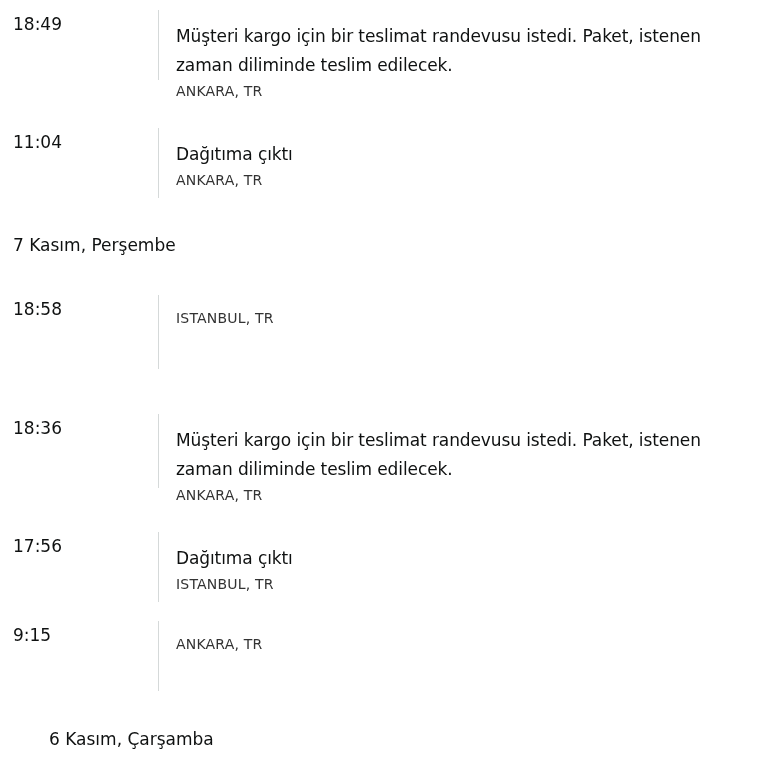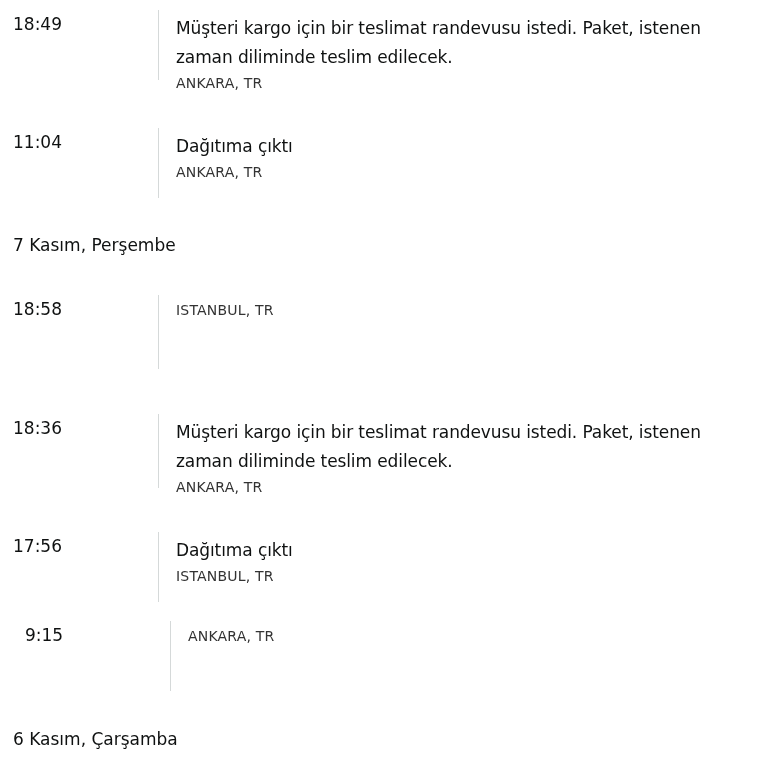--- a/index.html
+++ b/index.html
@@ -13,21 +13,21 @@
     }
     .time {
       position: absolute; left: 13px; top: 0;
       font-size: 17px; line-height: 28px; color: #0f1111;
     }
     .vline {
       position: absolute; left: 158px; top: 0; width: 1px;
       background: #d5d9d9;
     }
     .desc {
-      position: absolute; left: 176px; top: 4px; width: 560px;
+      position: absolute; left: 176px; top: 12px; width: 560px;
       font-size: 17px; line-height: 29px; color: #0f1111;
       letter-spacing: -0.1px;
     }
     .loc {
       display: block;
       font-size: 14px; line-height: 22px; 
       color: #333333; letter-spacing: 0.2px;
     }
     .date-header {
       position: absolute; left: 13px;
@@ -78,23 +78,23 @@
 
   <div class="event" style="top:532px;height:72px;">
     <div class="time">17:56</div>
     <div class="vline" style="height:70px;"></div>
     <div class="desc">
       <span>Dağıtıma çıktı</span>
       <span class="loc">ISTANBUL, TR</span>
     </div>
   </div>
 
-  <div class="event" style="top:621px;height:72px;margin-left:12px;">
+  <div class="event" style="top:621px;height:72px;">
     <div class="time">9:15</div>
     <div class="vline" style="height:70px;"></div>
     <div class="desc">
       <span class="loc">ANKARA, TR</span>
     </div>
   </div>
 
-  <div class="date-header" style="top:725px;">6 Kasım, Çarşamba</div>
+  <div class="date-header" style="top:725px;margin-left:36px;">6 Kasım, Çarşamba</div>
 
 </div>
 
 </body></html>

